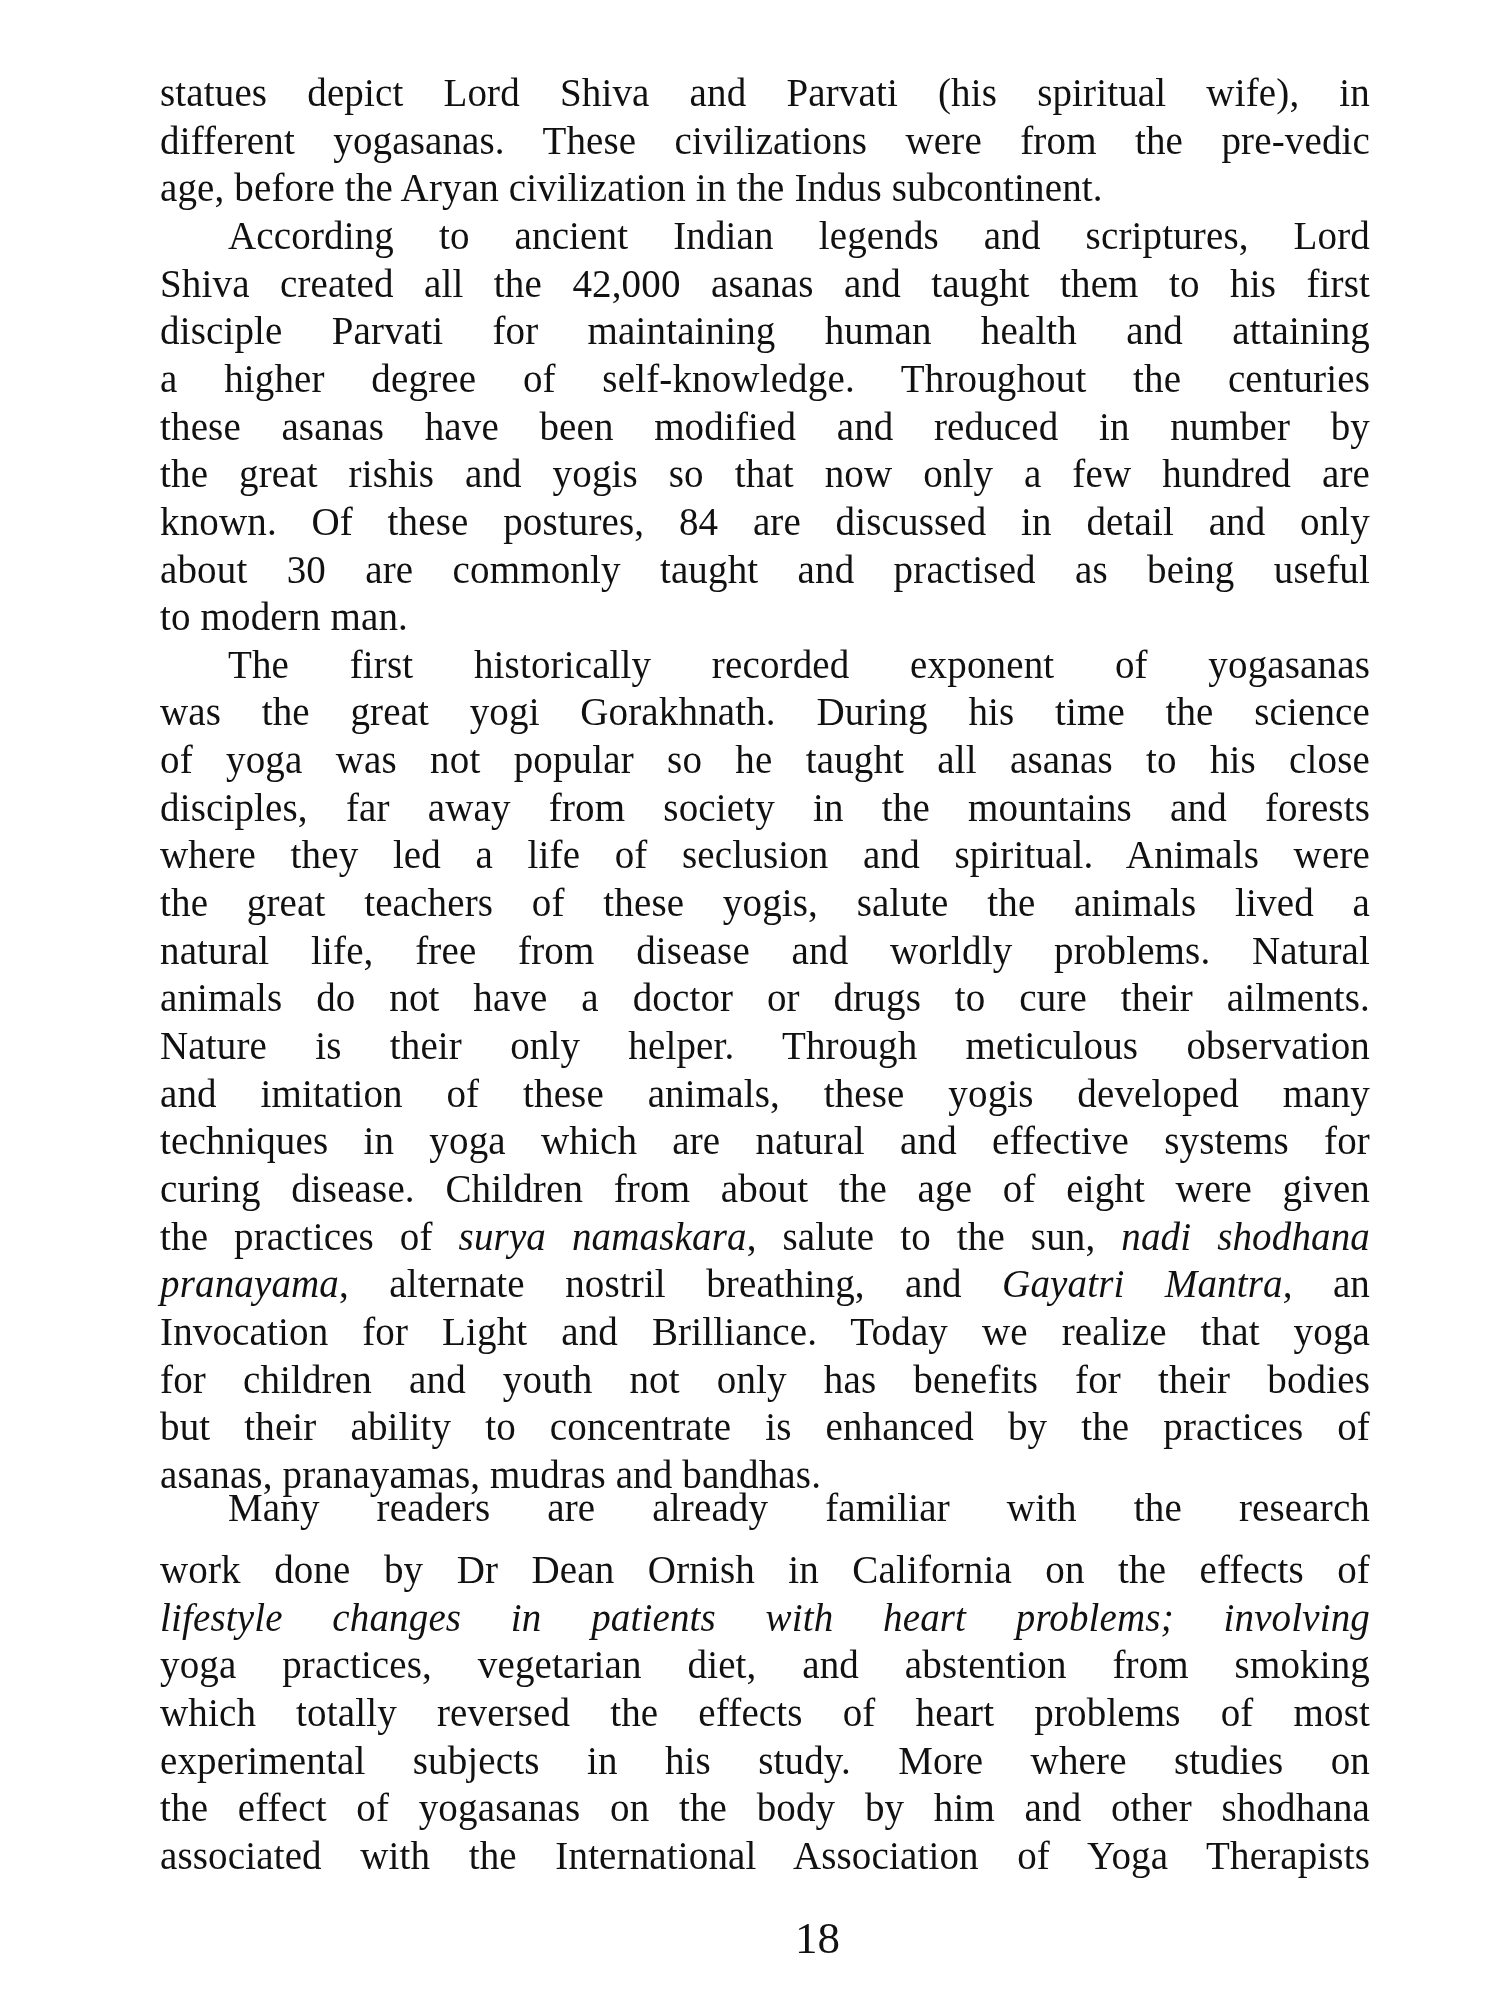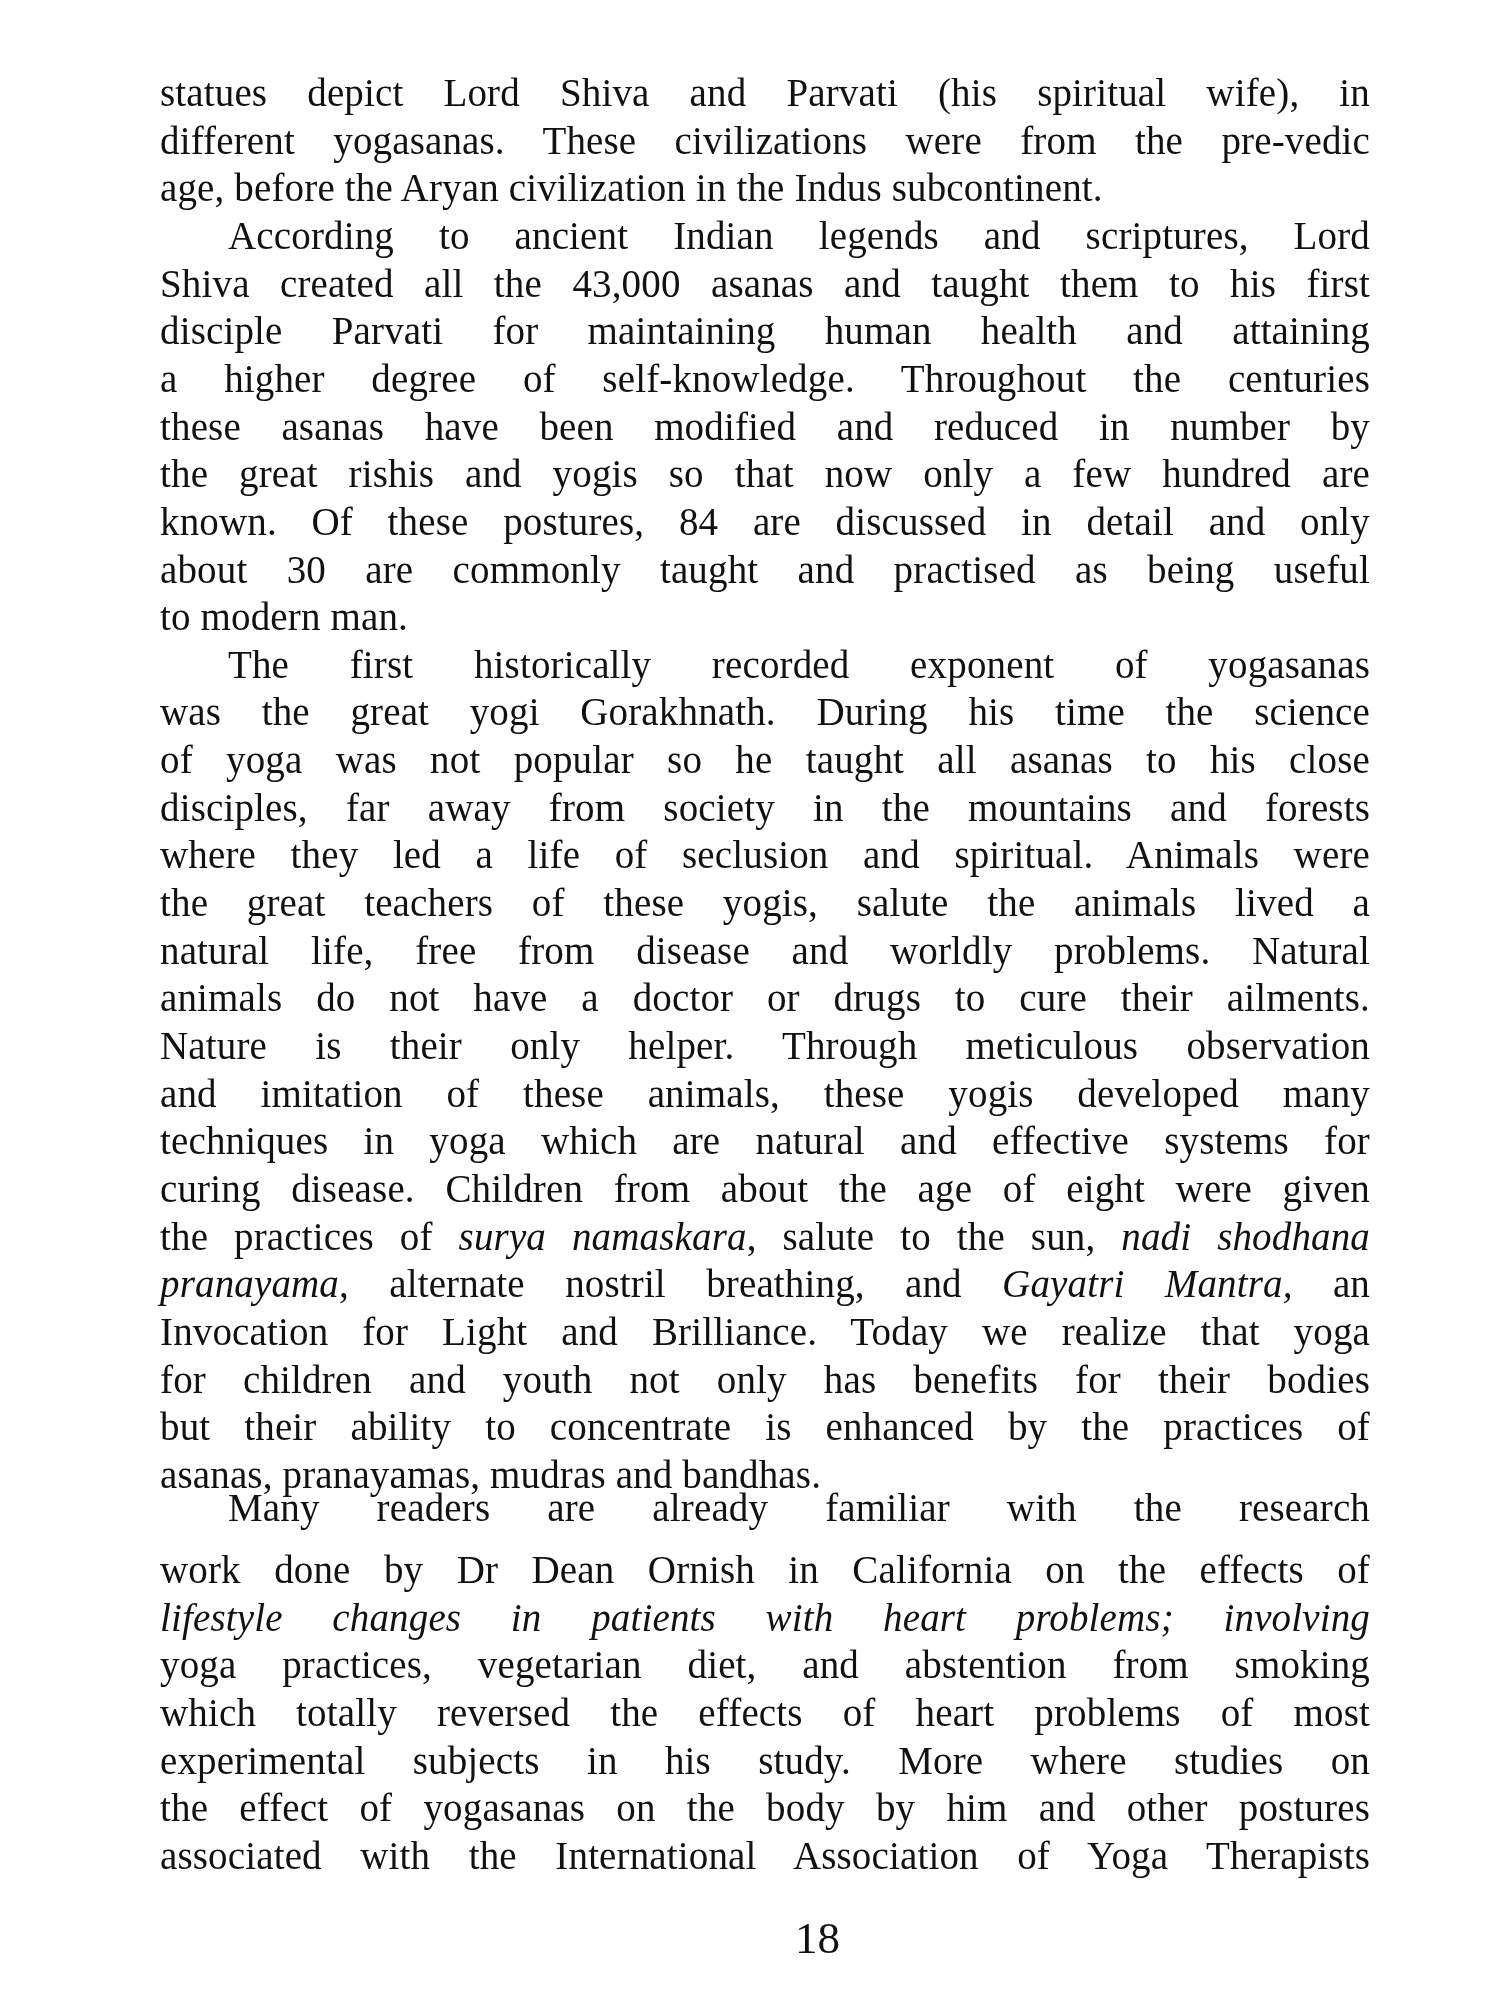--- a/index.html
+++ b/index.html
@@ -66,21 +66,21 @@
 
 <div id="page">
   <div id="body-text">
       <div>
         <div class="line" style="top: 69px;"><span class="seg">statues depict Lord Shiva and Parvati (his spiritual wife), in</span></div>
         <div class="line" style="top: 116.65px;"><span class="seg">different yogasanas. These civilizations were from the pre-vedic</span></div>
         <div class="line last" style="top: 164.3px;"><span class="seg">age, before the Aryan civilization in the Indus subcontinent.</span></div>
       </div>
       <div>
         <div class="line indent" style="top: 211.95px;"><span class="seg">According to ancient Indian legends and scriptures, Lord</span></div>
-        <div class="line" style="top: 259.6px;"><span class="seg">Shiva created all the 43,000 asanas and taught them to his first</span></div>
+        <div class="line" style="top: 259.6px;"><span class="seg">Shiva created all the 42,000 asanas and taught them to his first</span></div>
         <div class="line" style="top: 307.25px;"><span class="seg">disciple Parvati for maintaining human health and attaining</span></div>
         <div class="line" style="top: 354.9px;"><span class="seg">a higher degree of self-knowledge. Throughout the centuries</span></div>
         <div class="line" style="top: 402.55px;"><span class="seg">these asanas have been modified and reduced in number by</span></div>
         <div class="line" style="top: 450.2px;"><span class="seg">the great rishis and yogis so that now only a few hundred are</span></div>
         <div class="line" style="top: 497.85px;"><span class="seg">known. Of these postures, 84 are discussed in detail and only</span></div>
         <div class="line" style="top: 545.5px;"><span class="seg">about 30 are commonly taught and practised as being useful</span></div>
         <div class="line last" style="top: 593.15px;"><span class="seg">to modern man.</span></div>
       </div>
       <div>
         <div class="line indent" style="top: 640.8px;"><span class="seg">The first historically recorded exponent of yogasanas</span></div>
@@ -102,18 +102,18 @@
         <div class="line" style="top: 1403.2px;"><span class="seg">but their ability to concentrate is enhanced by the practices of</span></div>
         <div class="line last" style="top: 1450.85px;"><span class="seg">asanas, pranayamas, mudras and bandhas.</span></div>
       </div>
       <div>
         <div class="line indent" style="top: 1484px; font-family: Liberation Serif, serif;"><span class="seg">Many readers are already familiar with the research</span></div>
         <div class="line" style="top: 1546.15px; font-family: Liberation Serif, serif;"><span class="seg">work done by Dr Dean Ornish in California on the effects of</span></div>
         <div class="line" style="top: 1593.8px; font-style: italic;"><span class="seg">lifestyle changes in patients with heart problems; involving</span></div>
         <div class="line" style="top: 1641.45px;"><span class="seg">yoga practices, vegetarian diet, and abstention from smoking</span></div>
         <div class="line" style="top: 1689.1px;"><span class="seg">which totally reversed the effects of heart problems of most</span></div>
         <div class="line" style="top: 1736.75px;"><span class="seg">experimental subjects in his study. More where studies on</span></div>
-        <div class="line" style="top: 1784.4px;"><span class="seg">the effect of yogasanas on the body by him and other postures</span></div>
+        <div class="line" style="top: 1784.4px;"><span class="seg">the effect of yogasanas on the body by him and other shodhana</span></div>
         <div class="line" style="top: 1832.05px;"><span class="seg">associated with the International Association of Yoga Therapists</span></div>
       </div>
     </div>
   <div id="page-number">18</div>
 </div>
 
 </body></html>

